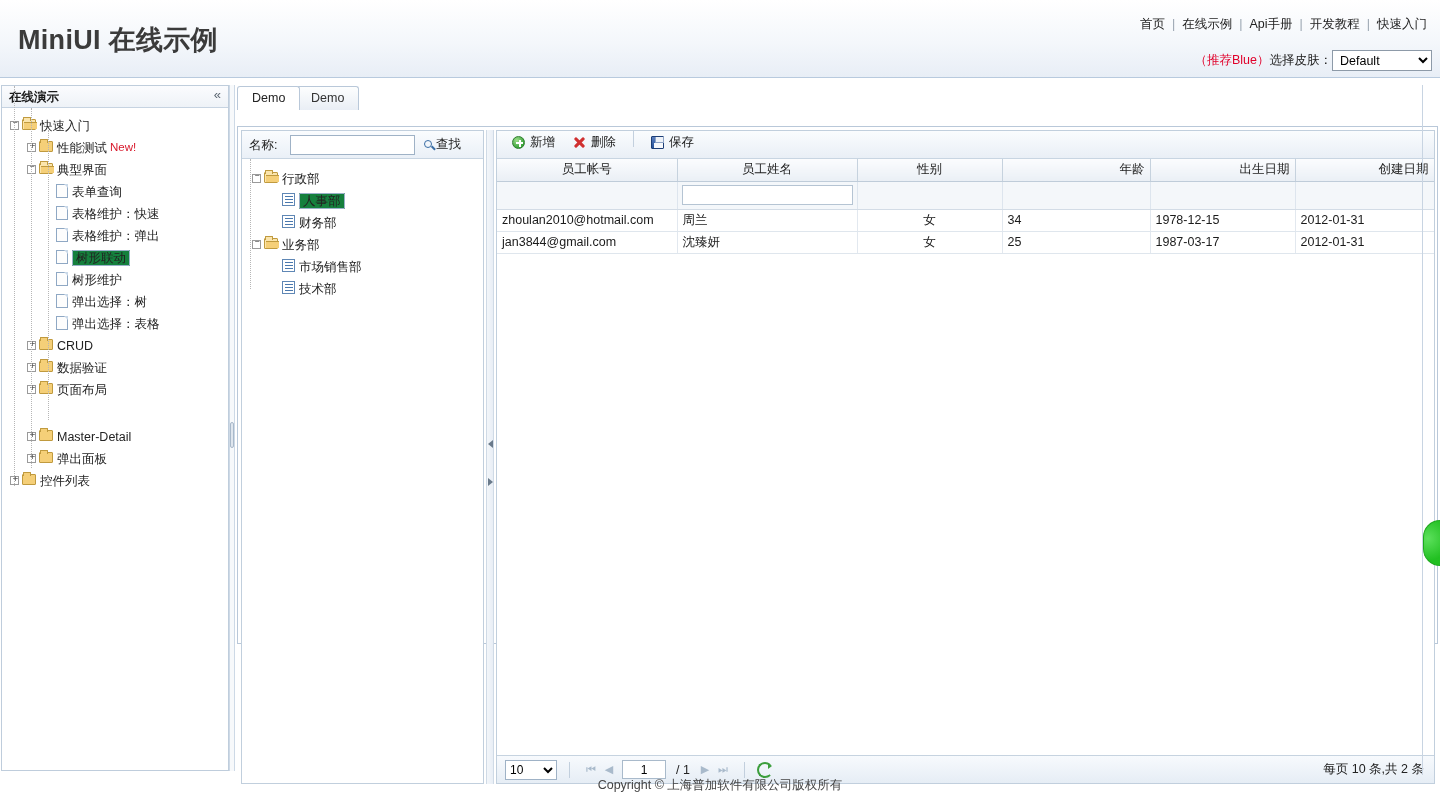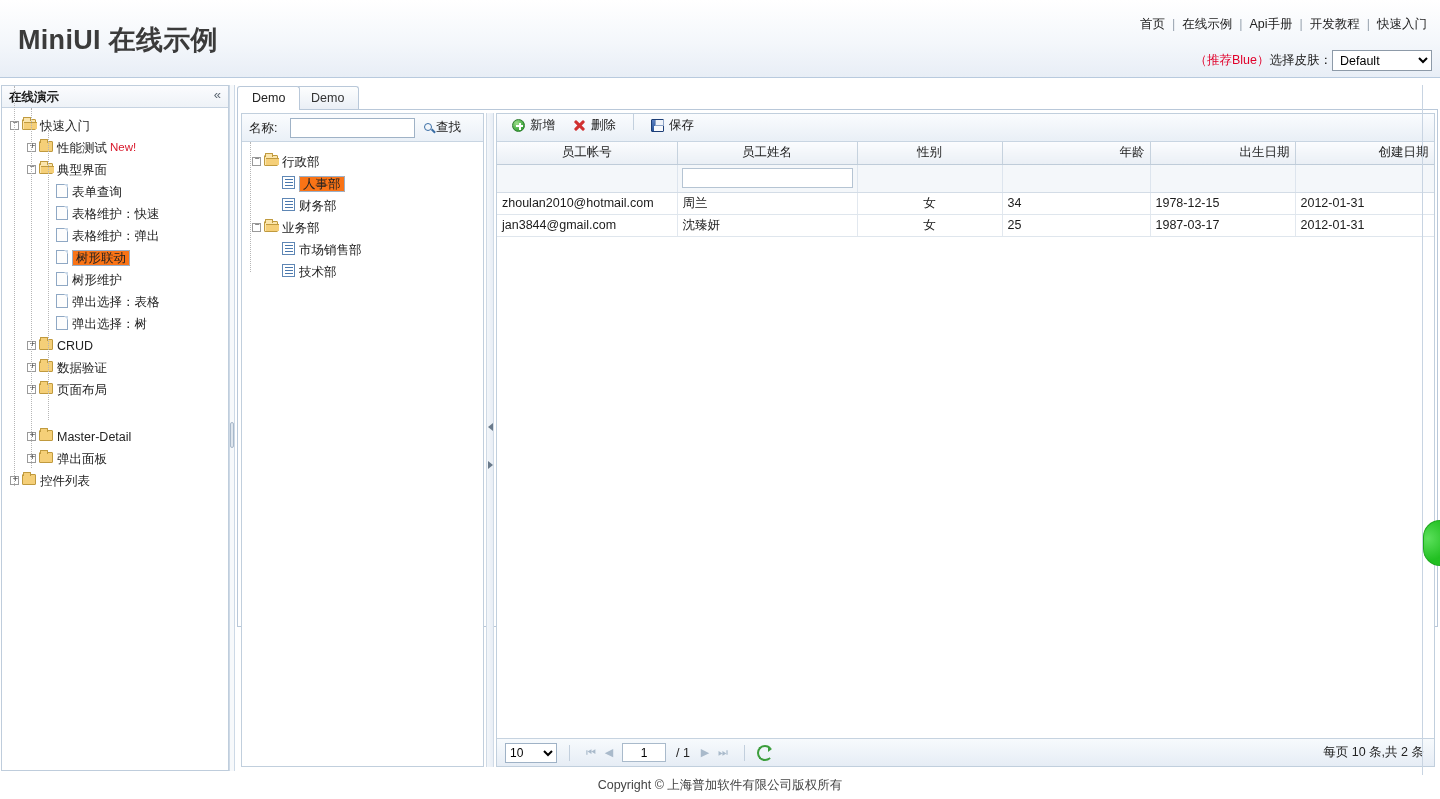--- a/index.html
+++ b/index.html
@@ -75,21 +75,21 @@
   }
   .tree { padding: 6px 0 0 0; }
   .tnode {
     position: relative; height: 22px; line-height: 22px;
     white-space: nowrap; font-size: 12.5px; color: #222;
     cursor: pointer;
   }
   .tnode .lbl { vertical-align: middle; }
   .tnode .newtag { color: #d8192c; font-size: 11.5px; margin-left: 3px; }
   .tnode.sel > .lbl {
-    background: #f97316;
+    background: #15803d;
     border: 1px solid #9ab0c9;
     padding: 0 3px;
     border-radius: 1px;
   }
   
   .exp {
     display: inline-block; width: 9px; height: 9px;
     border: 1px solid #9a9a9a; background: #fff;
     position: relative; vertical-align: middle; margin-right: 3px;
     line-height: 7px; text-align: center; font-size: 9px; color: #555;
@@ -165,21 +165,21 @@
     border-radius: 3px 3px 0 0;
     background: linear-gradient(to bottom, #fdfefe 0%, #e9eef5 100%);
   }
   .tab.active {
     background: #ffffff; color: #222; z-index: 3;
   }
   .tab-demo { left: 0; }
   .tab-code { left: 59px; }
 
   .tabbody {
-    position: absolute; left: 237px; top: 109px;
+    position: absolute; left: 237px; top: 126px;
     width: 1201px; height: 518px;
     border: 1px solid #b9c8d9;
     background: #ffffff;
   }
 
   
   .midpanel {
     position: absolute; left: 3px; top: 3px; width: 243px; height: 654px;
     border: 1px solid #c1cfdd; background: #fff;
   }
@@ -398,22 +398,22 @@
   </div>
   <div class="tree" id="sidebar-tree">
       <div class="tnode" style="padding-left: 8px;"><span class="exp minus"></span><span class="ico ico-folder-open"></span><span class="lbl">快速入门</span></div>
       <div class="tnode" style="padding-left: 25px;"><span class="exp plus"></span><span class="ico ico-folder"></span><span class="lbl">性能测试</span><span class="newtag">New!</span></div>
       <div class="tnode" style="padding-left: 25px;"><span class="exp minus"></span><span class="ico ico-folder-open"></span><span class="lbl">典型界面</span></div>
       <div class="tnode" style="padding-left: 42px;"><span class="dash"></span><span class="ico ico-file"></span><span class="lbl">表单查询</span></div>
       <div class="tnode" style="padding-left: 42px;"><span class="dash"></span><span class="ico ico-file"></span><span class="lbl">表格维护：快速</span></div>
       <div class="tnode" style="padding-left: 42px;"><span class="dash"></span><span class="ico ico-file"></span><span class="lbl">表格维护：弹出</span></div>
       <div class="tnode sel" style="padding-left: 42px;"><span class="dash"></span><span class="ico ico-file"></span><span class="lbl">树形联动</span></div>
       <div class="tnode" style="padding-left: 42px;"><span class="dash"></span><span class="ico ico-file"></span><span class="lbl">树形维护</span></div>
+      <div class="tnode" style="padding-left: 42px;"><span class="dash"></span><span class="ico ico-file"></span><span class="lbl">弹出选择：树</span></div>
       <div class="tnode" style="padding-left: 42px;"><span class="dash"></span><span class="ico ico-file"></span><span class="lbl">弹出选择：表格</span></div>
-      <div class="tnode" style="padding-left: 42px;"><span class="dash"></span><span class="ico ico-file"></span><span class="lbl">弹出选择：树</span></div>
       <div class="tnode" style="padding-left: 25px;"><span class="exp plus"></span><span class="ico ico-folder"></span><span class="lbl">CRUD</span></div>
       <div class="tnode" style="padding-left: 25px;"><span class="exp plus"></span><span class="ico ico-folder"></span><span class="lbl">数据验证</span></div>
       <div class="tnode" style="padding-left: 25px;"><span class="exp plus"></span><span class="ico ico-folder"></span><span class="lbl">页面布局</span></div>
       <div class="tnode" style="padding-left: 25px; margin-top: 25px;"><span class="exp plus"></span><span class="ico ico-folder"></span><span class="lbl">Master-Detail</span></div>
       <div class="tnode" style="padding-left: 25px;"><span class="exp plus"></span><span class="ico ico-folder"></span><span class="lbl">弹出面板</span></div>
       <div class="tnode" style="padding-left: 8px;"><span class="exp plus"></span><span class="ico ico-folder"></span><span class="lbl">控件列表</span></div>
       <div class="guide" style="left: 12px; top: 0px; height: 400px; bottom: auto;"></div>
       <div class="guide" style="left: 29px; top: 22px; height: 360px; bottom: auto;"></div>
       <div class="guide" style="left: 46px; top: 44px; height: 290px; bottom: auto;"></div>
     </div>

